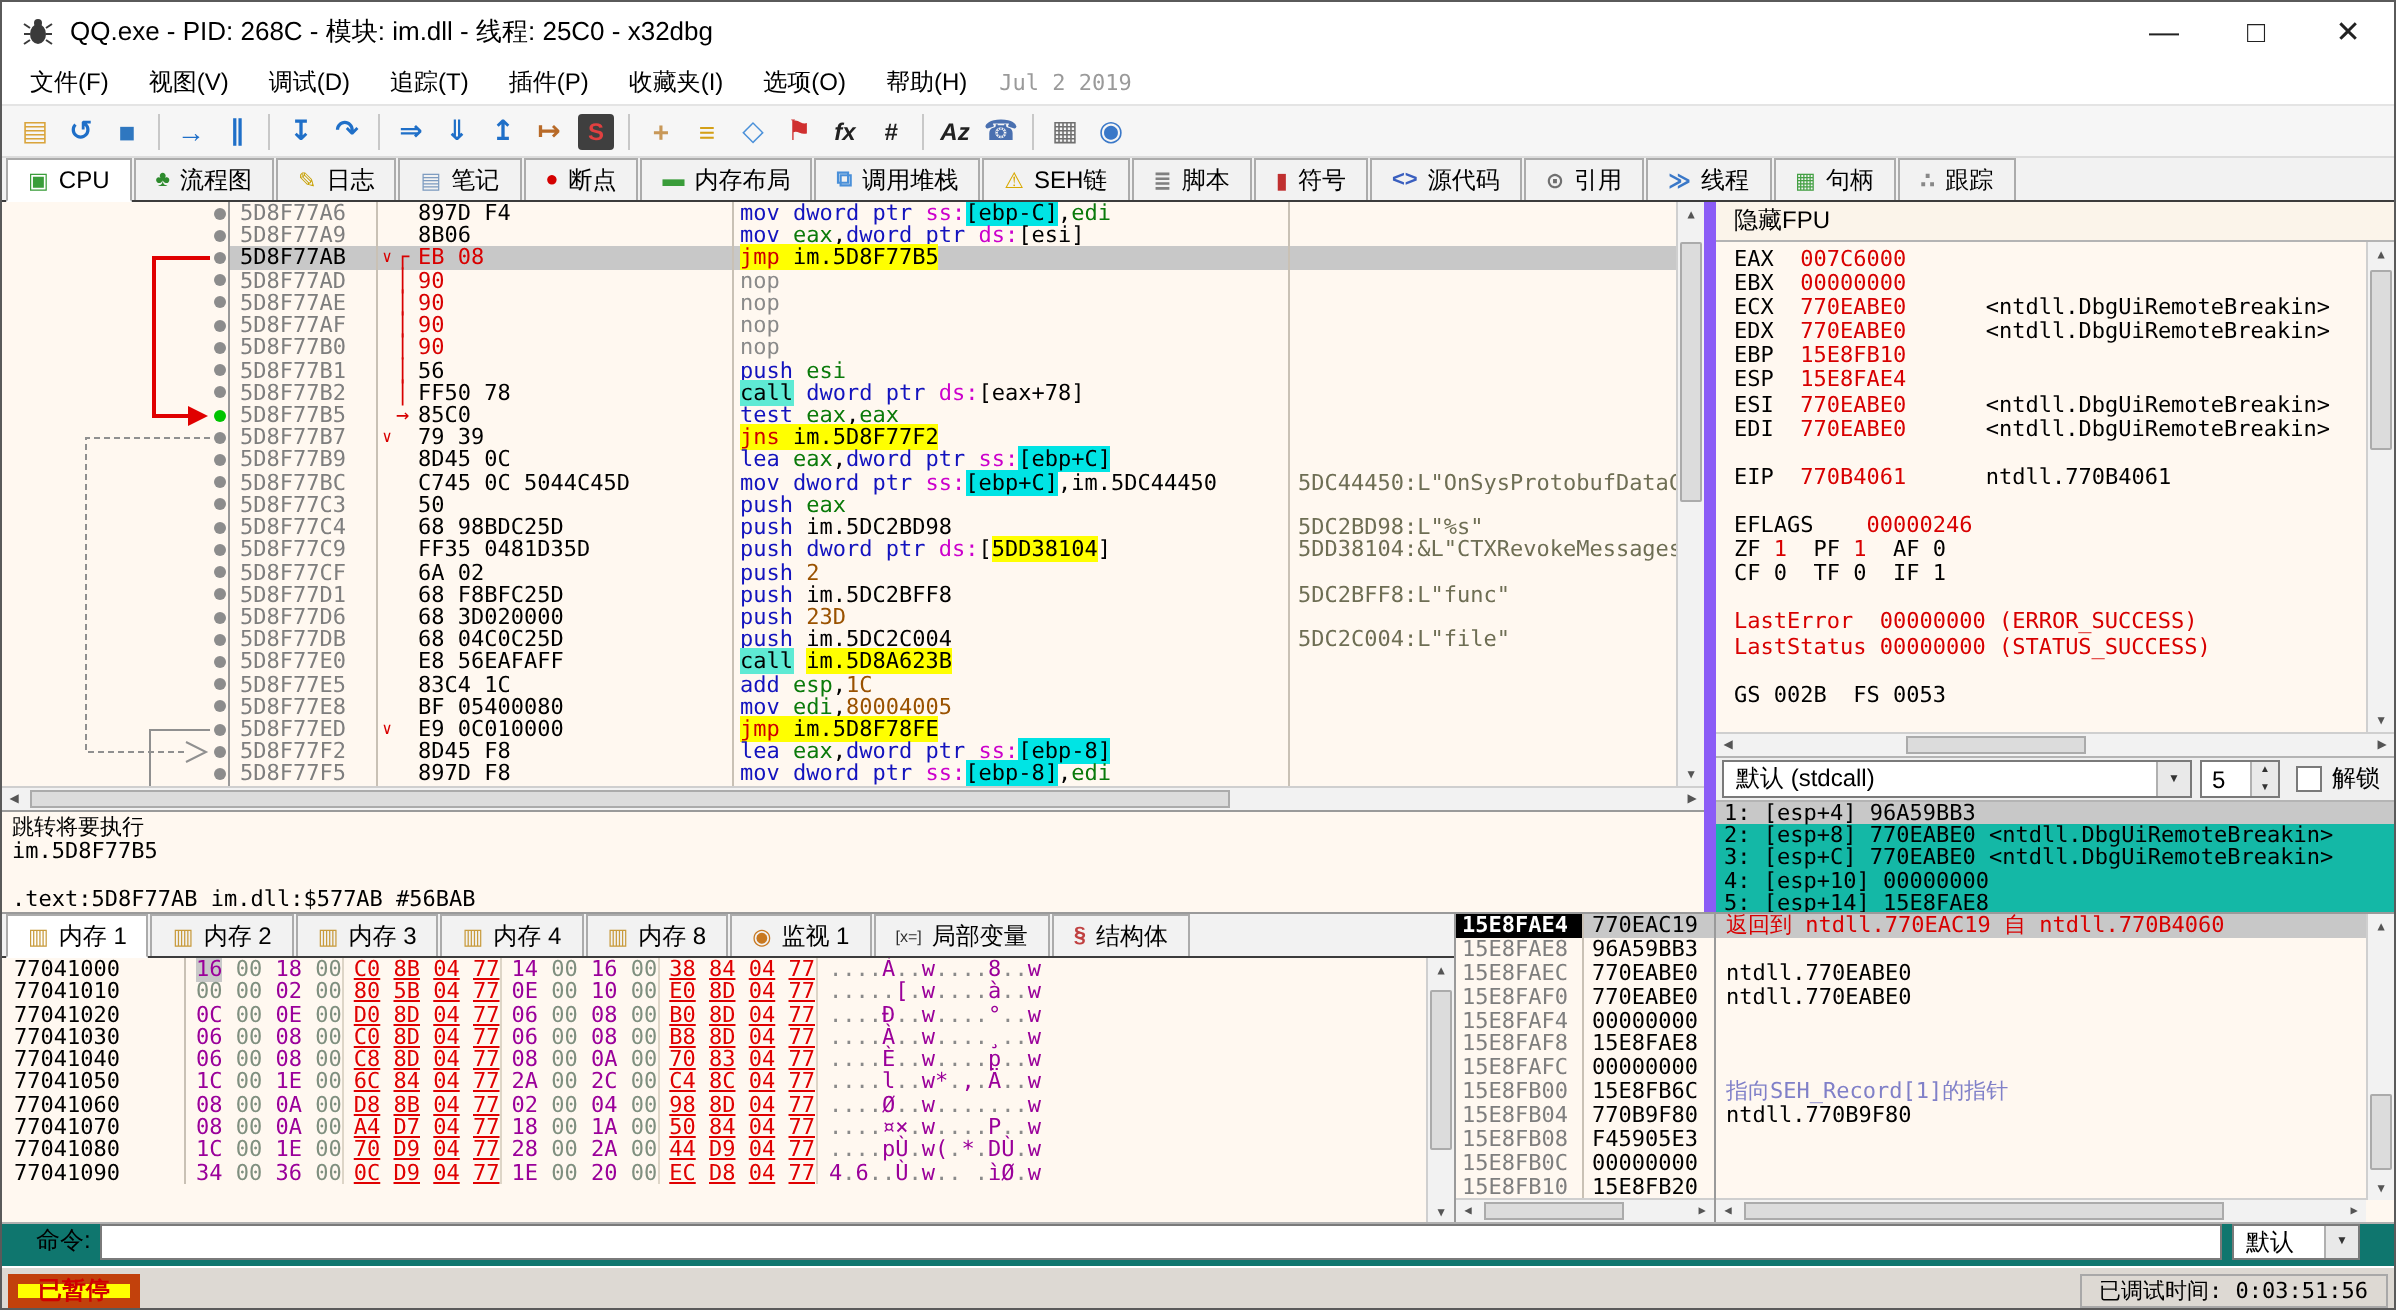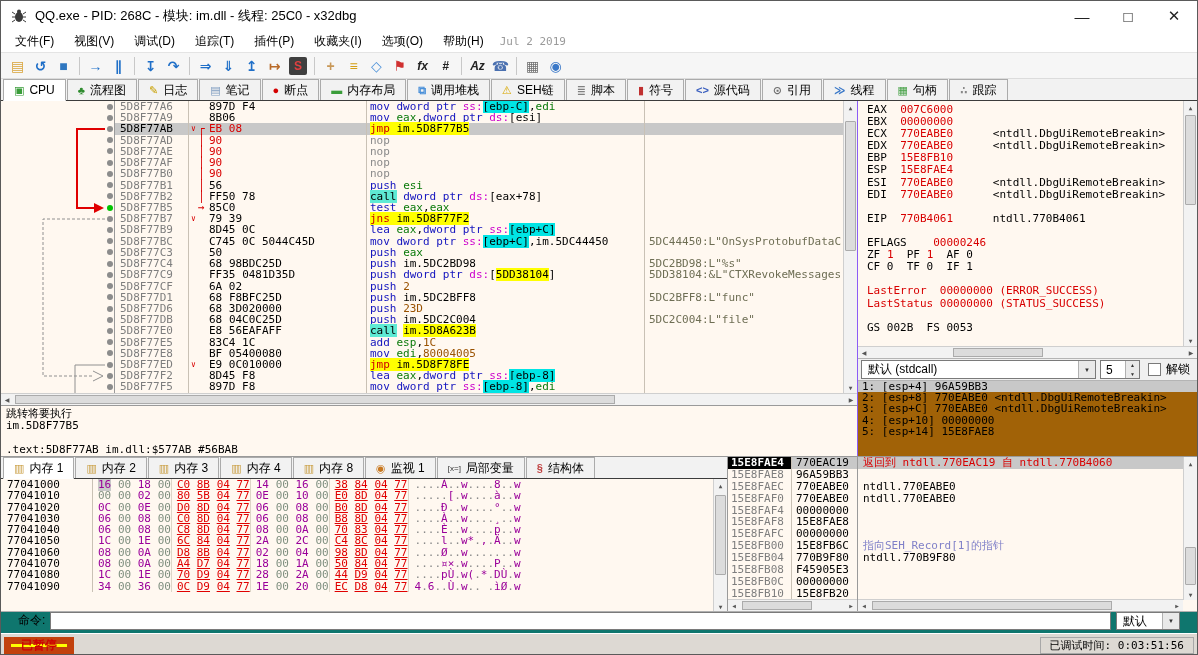--- a/index.html
+++ b/index.html
@@ -22,21 +22,21 @@
 .tbi.txtic{font-style:italic;font-size:12px;font-weight:bold;color:#222}
 .tbsep{width:1px;height:18px;background:#c8c8c8;margin:0 4px}
 
 .tabbar{flex:0 0 22px;background:#f2f2f2;display:flex;align-items:flex-end;border-bottom:1px solid #3c3c3c;padding-left:2px}
 .tab{display:flex;align-items:center;height:21px;padding:0 10px;border:1px solid #ababab;border-bottom:none;background:#f2f2f2;margin-right:1px;white-space:nowrap;font-size:12px}
 .tab.active{background:#fff;height:22px;margin-bottom:-1px;border-bottom:1px solid #fff}
 .ticon{margin-right:5px;font-size:11px;font-weight:bold}
 .ticon.small9{font-size:8px;font-weight:normal}
 
 .cpuarea{flex:0 0 355px;display:flex;background:#fff8f0;overflow:hidden}
-.disasm{flex:0 0 857px;border-right:1px solid #8b5cf6;display:flex;flex-direction:column;overflow:hidden}
+.disasm{flex:0 0 857px;border-right:6px solid #8b5cf6;display:flex;flex-direction:column;overflow:hidden}
 .dview{flex:0 0 292px;position:relative;font-family:"DejaVu Sans Mono",monospace;font-size:11px;overflow:hidden}
 #jumps{position:absolute;left:0;top:0;pointer-events:none}
 .drow{display:flex;height:11.23px;line-height:11.3px;white-space:pre}
 .gut{flex:0 0 104px}
 .dotc{flex:0 0 10px;border-right:1px solid #9a9a9a;display:flex;align-items:center;justify-content:center}
 .dot{width:6px;height:6px;border-radius:50%;background:#8c8c8c}
 .dot.green{background:#00c400}
 .addr{flex:0 0 74px;padding-left:5px;color:#7e7e7e;border-right:1px solid #c9c1b5}
 .bytesc{flex:0 0 178px;border-right:1px solid #c9c1b5;display:flex}
 .dirm{flex:0 0 9px;color:#d80000;font-size:8px;text-align:center}
@@ -68,21 +68,21 @@
 .rline{height:12.1px;line-height:12.1px;white-space:pre}
 .rhsb{flex:0 0 12px}
 .ccrow{flex:0 0 22px;display:flex;align-items:center;border-top:1px solid #b4b4b4;background:#f0f0f0;padding:1px 3px;gap:4px}
 .combo{background:#fff;border:1px solid #7a7a7a;height:19px;display:flex;align-items:center;padding-left:6px;flex:1;overflow:hidden;white-space:nowrap}
 .combo .dd{margin-left:auto;flex:0 0 17px;height:100%;display:flex;align-items:center;justify-content:center;font-size:6px;color:#333;background:#e9e9e9;border-left:1px solid #b0b0b0}
 .spin{flex:0 0 40px;background:#fff;border:1px solid #7a7a7a;height:19px;display:flex;align-items:center}
 .spin .num{flex:1;padding-left:5px}
 .spinbtns{flex:0 0 14px;height:100%;display:flex;flex-direction:column;align-items:center;justify-content:space-around;font-size:5px;color:#333;background:#e9e9e9;border-left:1px solid #b0b0b0}
 .chk{display:flex;align-items:center;gap:5px;padding:0 4px;white-space:nowrap}
 .chk .box{width:13px;height:13px;background:#fff;border:1px solid #7a7a7a}
-.args{flex:1;font-family:"DejaVu Sans Mono",monospace;font-size:11px;border-top:1px solid #b4b4b4;background:#a16207;overflow:hidden}
+.args{flex:1;font-family:"DejaVu Sans Mono",monospace;font-size:11px;border-top:1px solid #b4b4b4;background:#14b8a6;overflow:hidden}
 .arow{height:11.2px;line-height:11.2px;white-space:pre;padding-left:4px}
 .arow.sel{background:#c8c8c8}
 
 .bottomarea{flex:0 0 155px;display:flex;border-top:1px solid #9a9a9a;background:#fff8f0;overflow:hidden}
 .dumpp{flex:0 0 727px;display:flex;flex-direction:column;border-right:1px solid #9a9a9a;overflow:hidden}
 .dumptable{flex:1;position:relative;font-family:"DejaVu Sans Mono",monospace;font-size:11px;overflow:hidden}
 .dhdr{height:16px;background:#d9d9d9;border-bottom:1px solid #a8a8a8;display:flex;line-height:15px;font-size:11px}
 .maddr{flex:0 0 92px;padding-left:6px}
 .mhex{flex:0 0 308px;padding-left:6px}
 .masciih{flex:0 0 130px;padding-left:6px}
@@ -106,21 +106,21 @@
 .scrow{height:11.9px;line-height:11.95px;white-space:pre;overflow:hidden}
 .scrow.sel{background:#c8c8c8;margin-left:-5px;padding-left:5px}
 .schsb{flex:0 0 12px;margin-right:14px}
 .scvsb{height:143px}
 
 .cmdbar{flex:0 0 22px;display:flex;align-items:flex-start;background:#0f766e;border-top:1px solid #b0b0b0;padding:0 17px;gap:5px}
 .cmdinput{flex:1;height:18px;border:1px solid #7a7a7a;background:#fff;font-size:12px;padding:0 4px;font-family:"DejaVu Sans Mono",monospace;outline:none}
 .cmdcombo{flex:0 0 64px;height:18px}
 
 .statusbar{flex:0 0 23px;background:#ddd9d3;display:flex;align-items:center;gap:4px;padding:2px 3px;border-top:1px solid #fff}
-.paused{background:#ffff00;color:#d00000;font-weight:bold;padding:0 10px;border:7px solid #c2410c;height:17px;display:flex;align-items:center}
+.paused{background:#ffff00;color:#d00000;font-weight:bold;padding:0 10px;border:5px solid #c2410c;height:17px;display:flex;align-items:center}
 .smsg{border:1px solid #a8a8a8;height:17px;display:flex;align-items:center;padding:0 7px;flex:0 0 392px;font-size:11px;font-family:"DejaVu Sans Mono",monospace;overflow:hidden;white-space:nowrap}
 .sspacer{flex:1}
 .stime{border:1px solid #a8a8a8;height:17px;display:flex;align-items:center;padding:0 9px;font-size:11px;font-family:"DejaVu Sans Mono",monospace;white-space:nowrap}
 </style>
 </head>
 <body>
 
 <div class="win">
 
   <div class="titlebar">
@@ -284,20 +284,23 @@
       </div>
       <div class="hsb">
         <span class="sar">◀</span>
         <span class="hthumb" style="left:14px;width:600px"></span>
         <span class="sar srt">▶</span>
       </div>
       <div class="infobox" id="infobox"><div>跳转将要执行</div><div>im.5D8F77B5</div><div> </div><div>.text:5D8F77AB im.dll:$577AB #56BAB</div></div>
     </div>
 
     <div class="regs">
+      <div class="fpuhdr">
+        <span>隐藏FPU</span>
+      </div>
       <div class="rview">
         <div id="rlines">
             <div class="rline"><span>EAX  </span><span class="c-red">007C6000</span></div>
             <div class="rline"><span>EBX  </span><span class="c-red">00000000</span></div>
             <div class="rline"><span>ECX  </span><span class="c-red">770EABE0</span><span>      &lt;ntdll.DbgUiRemoteBreakin&gt;</span></div>
             <div class="rline"><span>EDX  </span><span class="c-red">770EABE0</span><span>      &lt;ntdll.DbgUiRemoteBreakin&gt;</span></div>
             <div class="rline"><span>EBP  </span><span class="c-red">15E8FB10</span></div>
             <div class="rline"><span>ESP  </span><span class="c-red">15E8FAE4</span></div>
             <div class="rline"><span>ESI  </span><span class="c-red">770EABE0</span><span>      &lt;ntdll.DbgUiRemoteBreakin&gt;</span></div>
             <div class="rline"><span>EDI  </span><span class="c-red">770EABE0</span><span>      &lt;ntdll.DbgUiRemoteBreakin&gt;</span></div>

